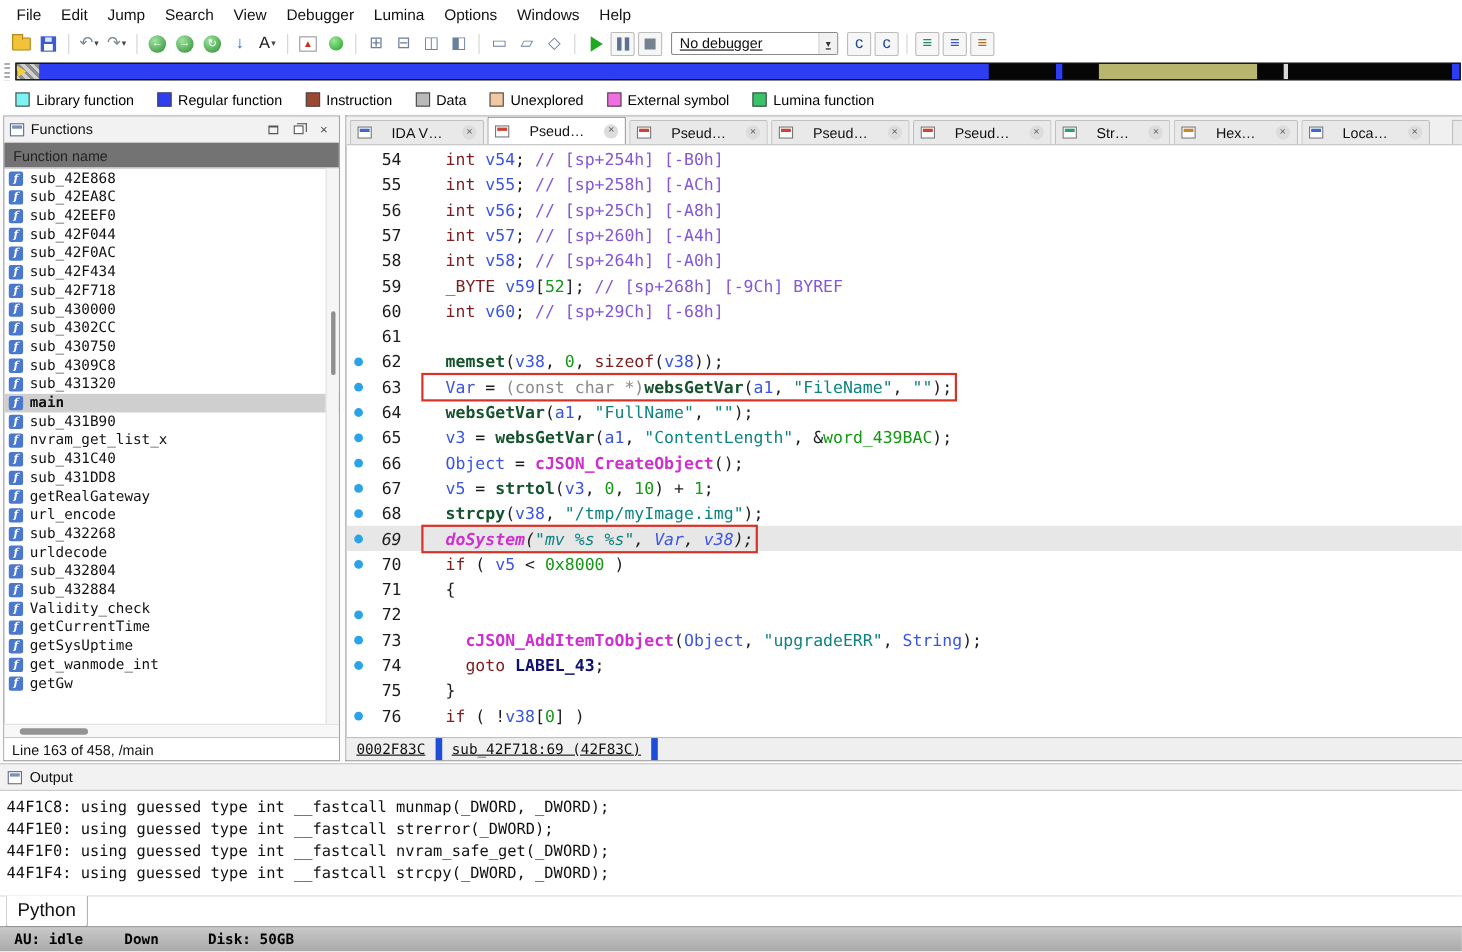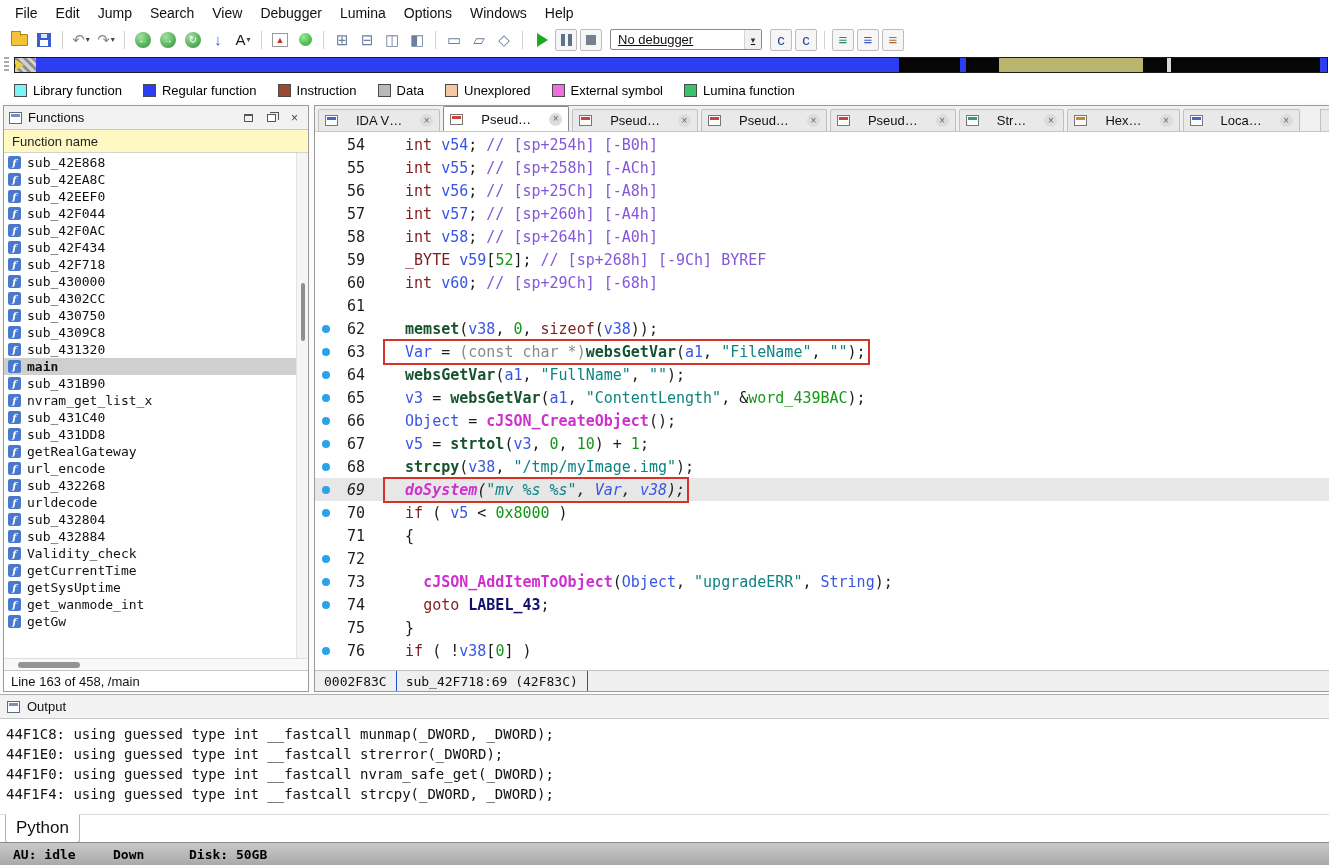--- a/index.html
+++ b/index.html
@@ -54,21 +54,21 @@
   .main { position:absolute; top:103px; left:0; width:1329px; height:591px; display:flex; background:#fbfbfb; }
   .funcpanel { width:306px; margin:2px 3px 2px 3px; border:1px solid #9a9a9a; background:#fff; display:flex; flex-direction:column; }
   .paneltitle { height:24px; background:#f2f2f2; border-bottom:1px solid #c8c8c8; display:flex; align-items:center; padding:0 5px; gap:6px; }
   .paneltitle .ttl { flex:1; font-size:13px; color:#111; }
   .mini-window { width:13px; height:12px; border:1px solid #5c6c86; background:#fff; position:relative; flex:none; }
   .mini-window::before { content:""; position:absolute; top:1px; left:1px; right:1px; height:3px; background:#7a90b8; }
   .winbtn { width:17px; height:16px; display:flex; align-items:center; justify-content:center; color:#444; font-size:12px; }
   .wb-restore { width:9px; height:8px; border:1px solid #555; border-top:2px solid #555; }
   .wb-float { width:9px; height:8px; border:1px solid #555; position:relative; background:#fff; }
   .wb-float::before { content:""; position:absolute; left:2px; top:-3px; width:8px; height:7px; border:1px solid #555; border-bottom:none; border-left:none; }
-  .colheader { height:23px; border-bottom:1px solid #d4d4d4; display:flex; align-items:center; padding-left:8px; font-size:13px; background:#fef9c3; color:#222; }
+  .colheader { height:23px; border-bottom:1px solid #d4d4d4; display:flex; align-items:center; padding-left:8px; font-size:13px; background:#737373; color:#222; }
   .funclist { flex:1; overflow:hidden; position:relative; font-family:"DejaVu Sans Mono", monospace; font-size:13px; padding-top:1px; }
   .funcrow { height:17px; display:flex; align-items:center; padding-left:4px; gap:6px; white-space:pre; }
   .funcrow.selected { background:#cfcfcf; font-weight:700; }
   .ficon { width:13px; height:13px; background:#4a78cc; color:#fff; border-radius:2px; flex:none;
     font-family:"DejaVu Serif", serif; font-style:italic; font-weight:700; font-size:10px;
     display:flex; align-items:center; justify-content:center; }
   .vscroll { position:absolute; right:0; top:0; bottom:0; width:12px; background:#f5f5f5; border-left:1px solid #e3e3e3; }
   .vthumb { position:absolute; left:4px; top:130px; width:4px; height:58px; background:#8f8f8f; border-radius:2px; }
   .hscroll { height:12px; border-top:1px solid #e0e0e0; position:relative; background:#f8f8f8; }
   .hthumb { position:absolute; left:14px; top:3px; width:62px; height:6px; background:#949494; border-radius:3px; }
@@ -97,21 +97,21 @@
   .dot { width:8px; height:8px; border-radius:50%; background:#2ba3e8; }
   .numcol { width:28px; text-align:right; color:#1c1c1c; margin-right:22px; flex:none; }
   .ctext { white-space:pre; }
   .boxed-stmt { outline:2px solid #d63228; outline-offset:2px; }
   .tk-p { color:#1c1c1e; } .tk-k { color:#7f1d1d; } .tk-v { color:#3a55e4; }
   .tk-f { color:#14532d; font-weight:700; } .tk-x { color:#cf2fcf; font-weight:600; }
   .tk-s { color:#0e8482; } .tk-n { color:#159815; } .tk-g { color:#159815; }
   .tk-c { color:#8457d8; } .tk-t { color:#8a8a8a; } .tk-lb { color:#10106e; font-weight:600; }
   .codestatus { height:21px; border-top:1px solid #c0c0c0; background:#efefef; display:flex; align-items:stretch;
     font-family:"DejaVu Sans Mono", monospace; font-size:13px; }
-  .cscell { padding:0 9px; border-right:1px solid #1d4ed8; display:flex; align-items:center; }
+  .cscell { padding:0 9px; border-right:6px solid #1d4ed8; display:flex; align-items:center;text-decoration:underline; }
   .csfill { flex:1; }
 
   
   .outputpane { position:absolute; top:694px; left:0; width:1329px; height:148px; display:flex; flex-direction:column;
     border-top:1px solid #b0b0b0; background:#fff; }
   .outtitle { height:24px; background:#f2f2f2; border-bottom:1px solid #c8c8c8; display:flex; align-items:center; gap:7px; padding-left:7px; }
   .outcontent { flex:1; font-family:"DejaVu Sans Mono", monospace; font-size:14px; line-height:20px;
     padding:5px 0 0 6px; white-space:pre; border-bottom:1px solid #dcdcdc; }
   .clirow { height:27px; display:flex; align-items:flex-start; padding-left:5px; padding-top:0; }
   .pytab { border:1px solid #b4b4b4; border-top:1px solid #fff; background:#fff; padding:3px 10px 4px; font-size:17px;

